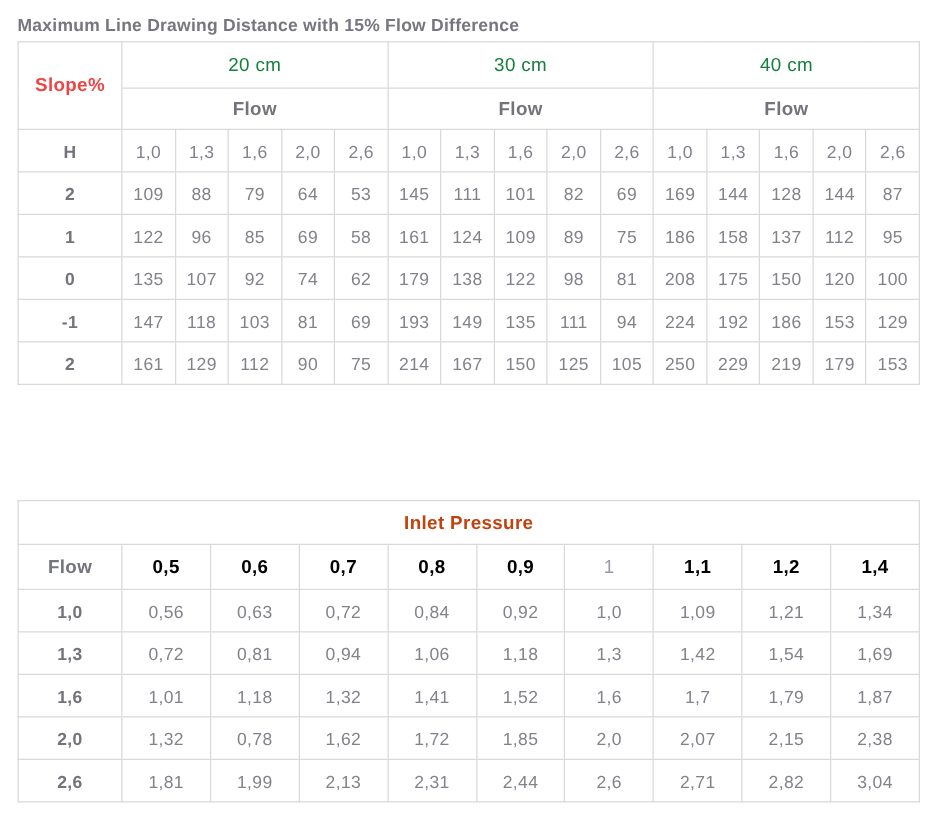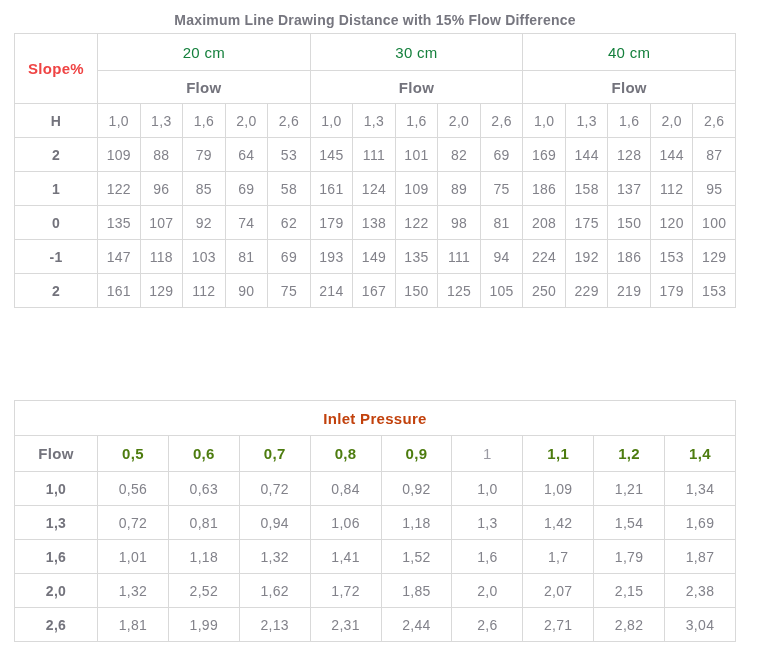--- a/index.html
+++ b/index.html
@@ -10,21 +10,21 @@
     width: 760px;
     height: 668px;
     font-family: "Liberation Sans", "DejaVu Sans", sans-serif;
     overflow: hidden;
   }
   .wrap {
     padding: 12px 24px 0 14px;
   }
   .table-title {
     width: 722px;
-    text-align: center;
+    text-align: left;
     font-weight: bold;
     font-size: 14px;
     color: #76767f;
     letter-spacing: 0.2px;
     margin: 0 0 5px 0;
   }
   table {
     border-collapse: collapse;
     width: 722px;
     table-layout: fixed;
@@ -69,21 +69,21 @@
   #pressure-table col.label-col { width: 83px; }
   #pressure-table th.table-caption {
     font-weight: bold;
     font-size: 15px;
     color: #c2410c;
     height: 35px;
   }
   #pressure-table th.col-header {
     font-weight: bold;
     font-size: 15px;
-    color: #4d7c0f;
+    color: #000000;
     height: 36px;
   }
   #pressure-table th.col-header.light {
     font-weight: normal;
     color: #9b9ba3;
   }
   #pressure-table th.corner {
     font-weight: bold;
     font-size: 15px;
     color: #73737c;
@@ -279,21 +279,21 @@
           <td>1,41</td>
           <td>1,52</td>
           <td>1,6</td>
           <td>1,7</td>
           <td>1,79</td>
           <td>1,87</td>
         </tr>
         <tr>
           <td class="row-label">2,0</td>
           <td>1,32</td>
-          <td>2,52</td>
+          <td>0,78</td>
           <td>1,62</td>
           <td>1,72</td>
           <td>1,85</td>
           <td>2,0</td>
           <td>2,07</td>
           <td>2,15</td>
           <td>2,38</td>
         </tr>
         <tr>
           <td class="row-label">2,6</td>

